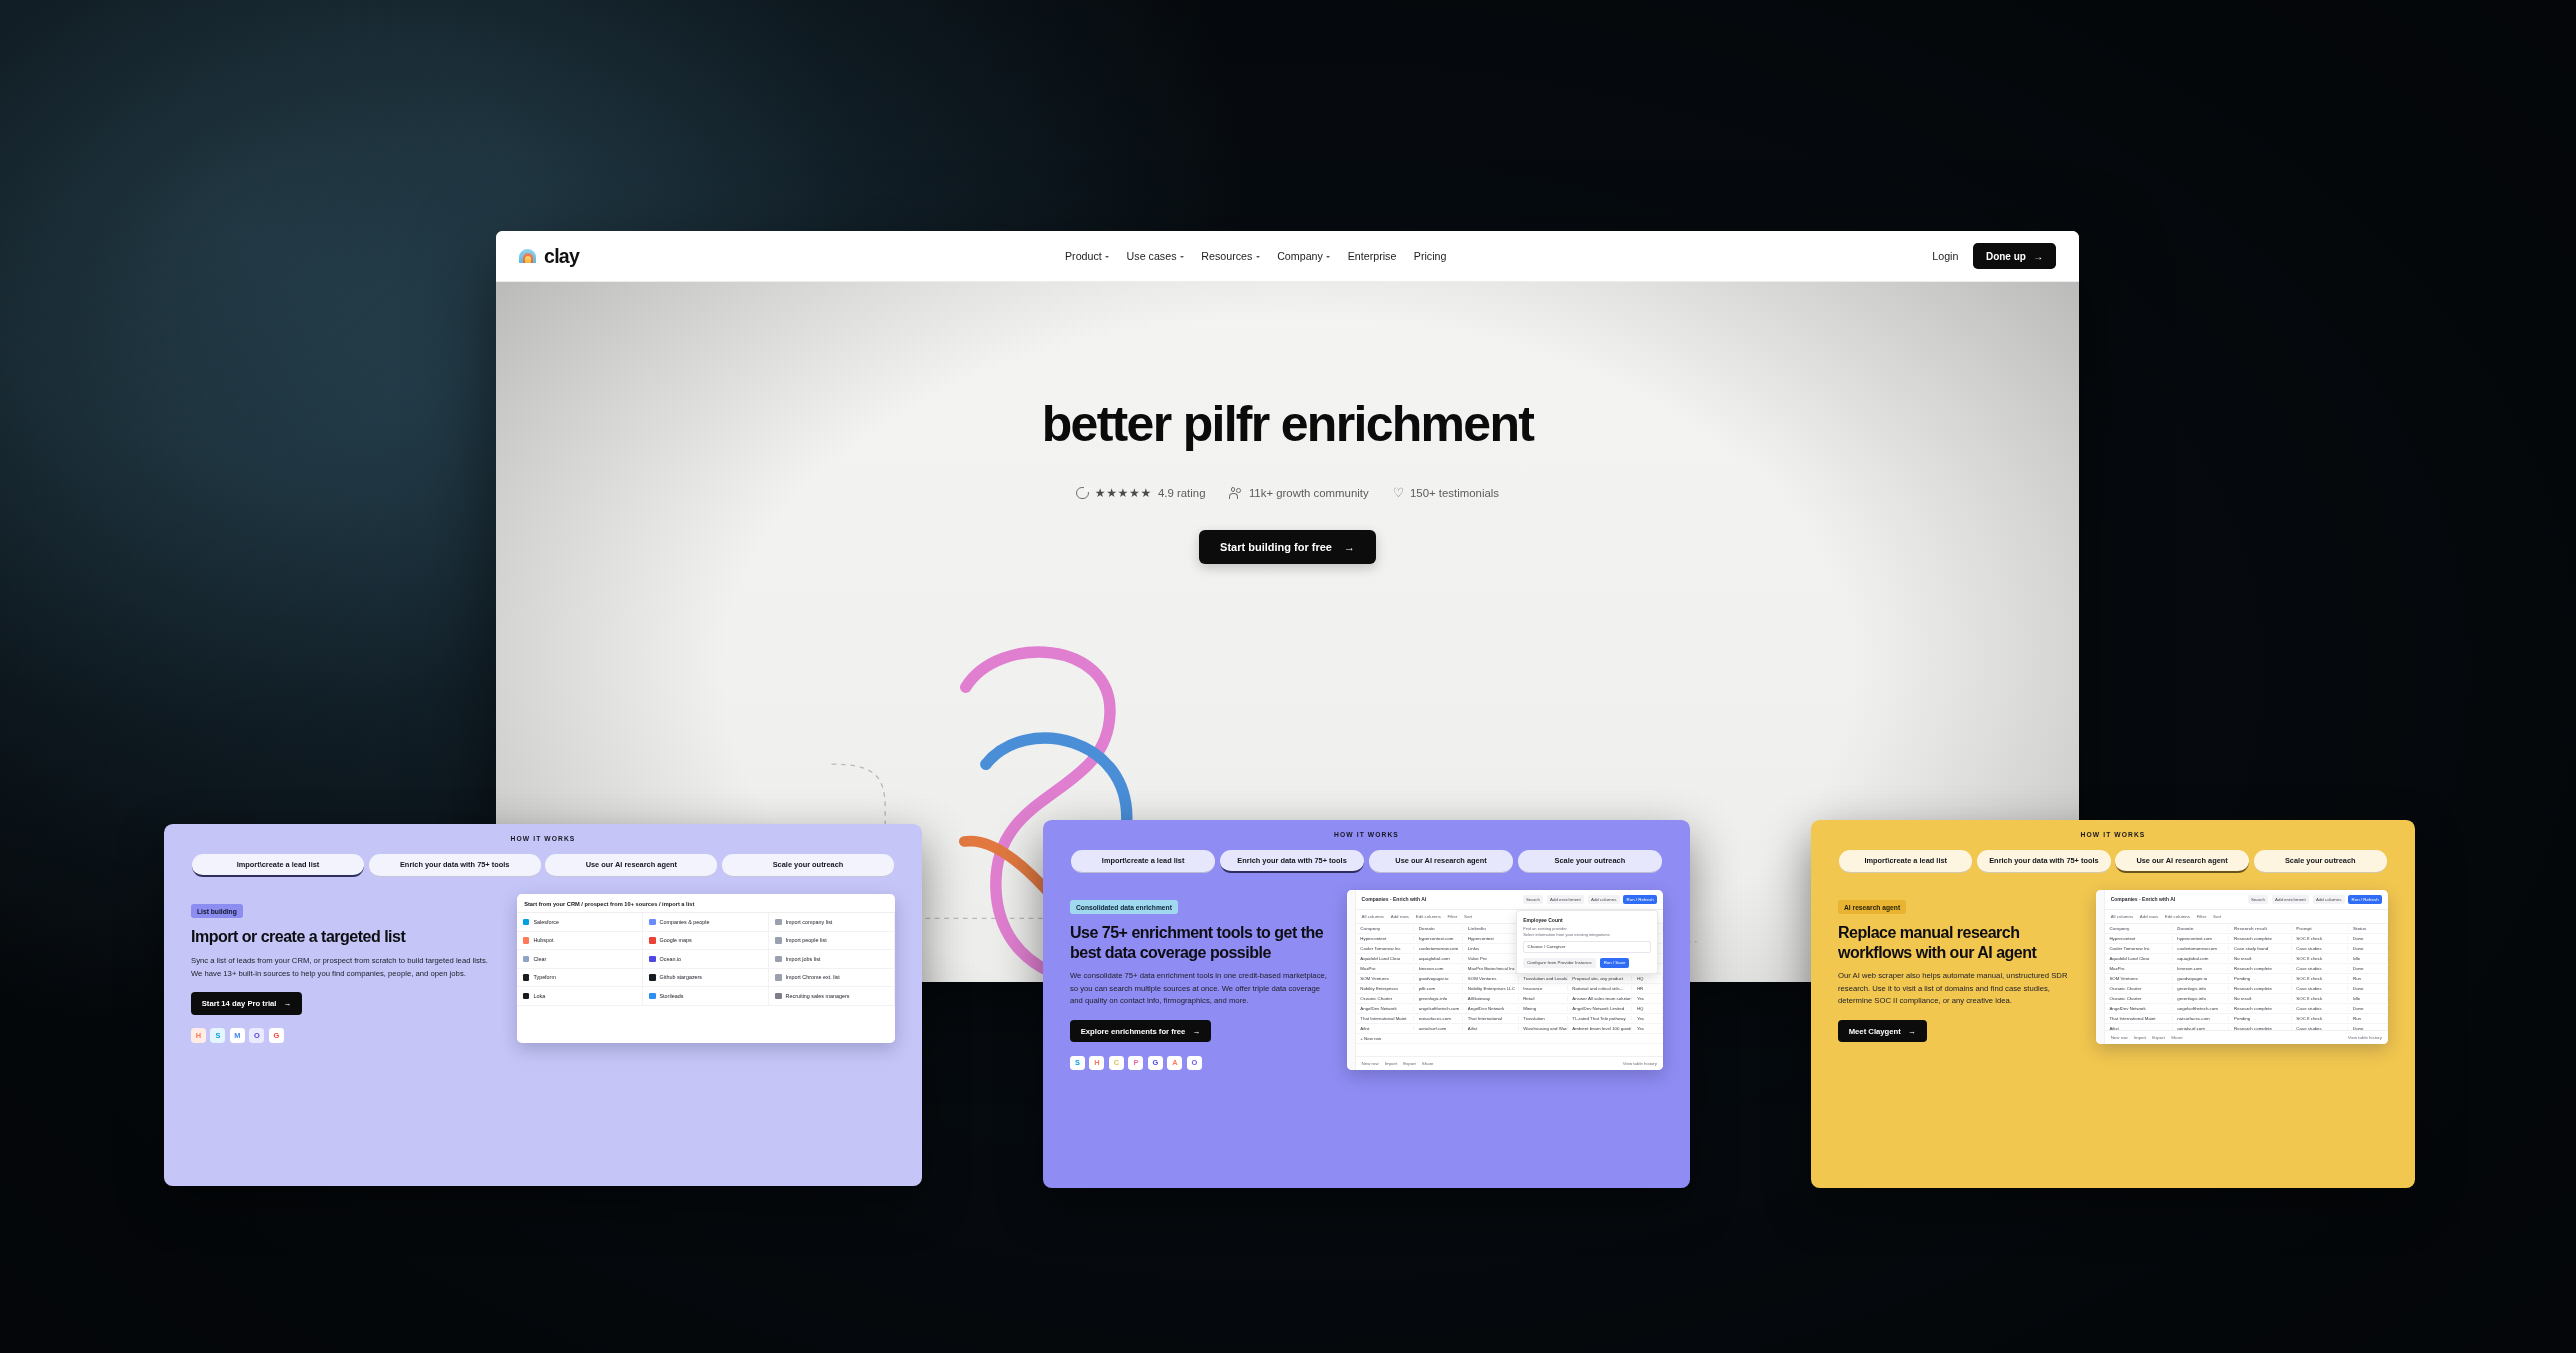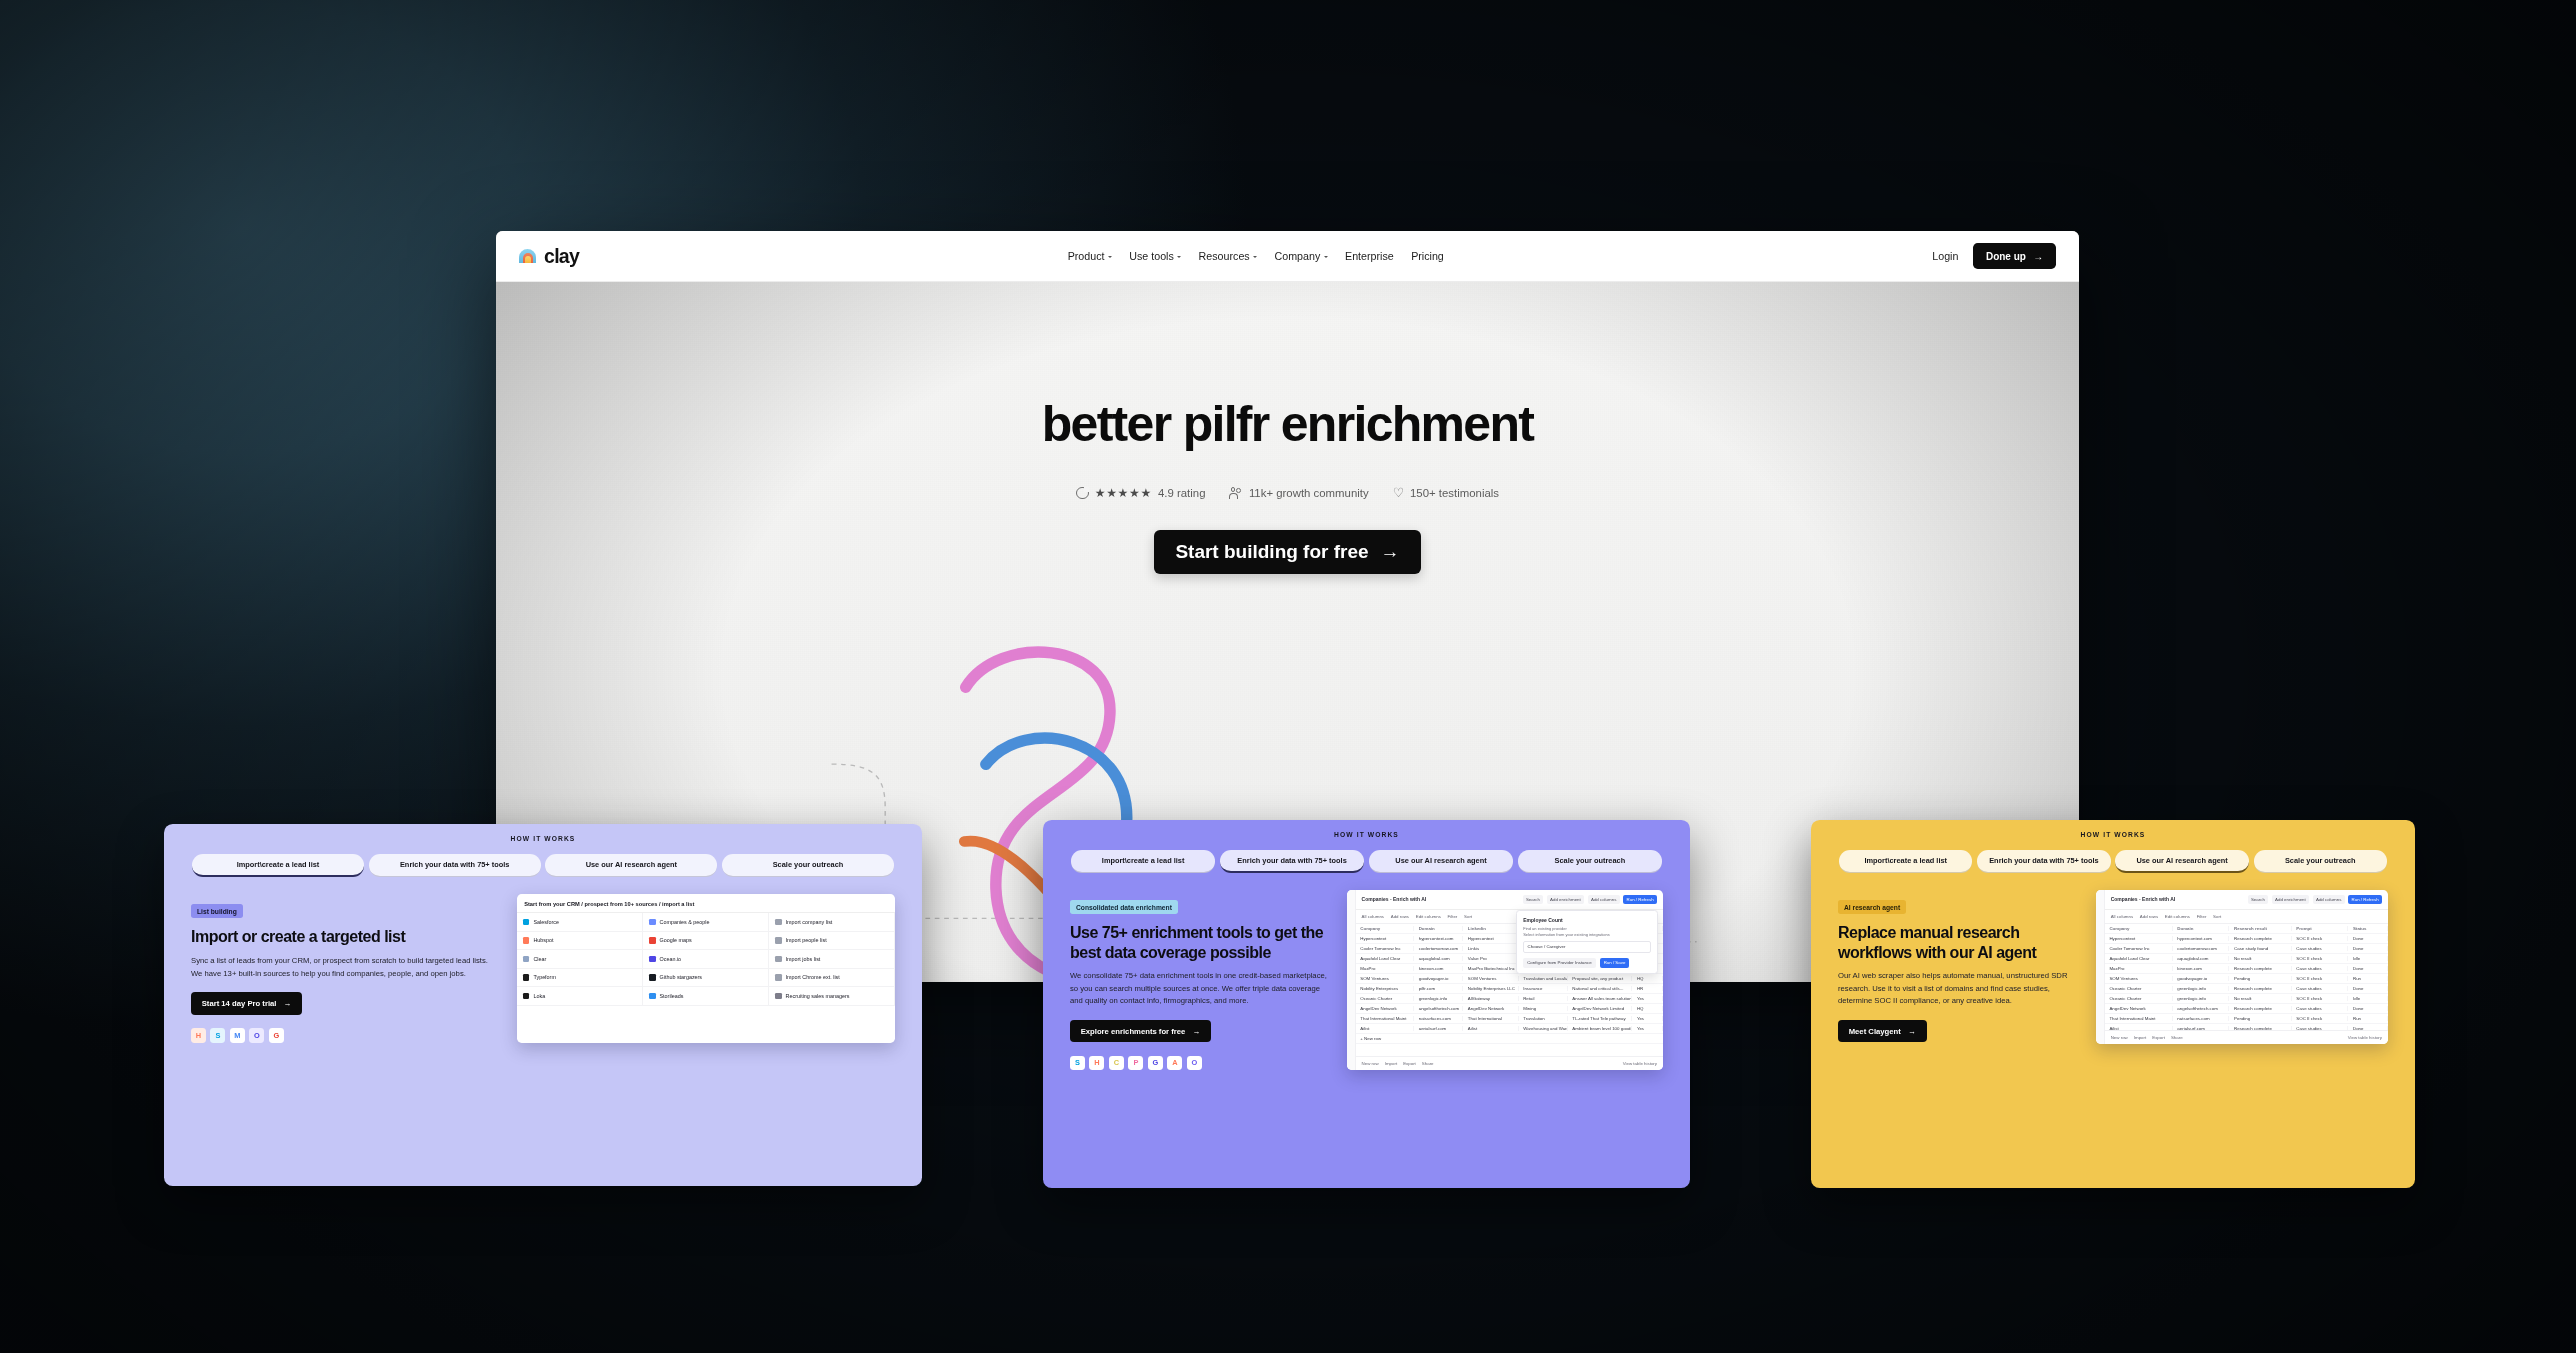--- a/index.html
+++ b/index.html
@@ -89,21 +89,21 @@
   .ppl { width:13.4px;height:11.4px;position:relative; }
   .ppl i { position:absolute; border:1.5px solid #6e6e6e; border-radius:50%; }
   .ppl i:nth-child(1){ width:4.7px;height:4.7px;left:1.3px;top:0; }
   .ppl i:nth-child(2){ width:4.7px;height:4.7px;left:6.7px;top:0.7px; }
   .ppl i:nth-child(3){ width:8.7px;height:6px;left:0;top:5.4px;border-radius:4px 4px 0 0;border-bottom:none; }
   .heart { font-size:12.7px; color:#6e6e6e; line-height:1; }
 
   #cta-hero {
     margin:29.5px auto 0; width:fit-content;
     background:#0c0c0c; color:#fff; border-radius:6px;
-    padding:11.4px 21px; font-size:19px; font-weight:600;
+    padding:11.4px 21px; font-size:11px; font-weight:600;
     display:flex; align-items:center; gap:12px; cursor:pointer;
     box-shadow:0 4px 12px rgba(0,0,0,.2);
   }
 
   
   .dash { position:absolute; z-index:3; pointer-events:none; }
 
   
   .pill {
     position:absolute; z-index:7;
@@ -259,21 +259,21 @@
       </span>
       <span class="brand-word">clay</span>
     </div>
 
     <div id="nav-links">
       <div class="nav-item">
         <span>Product</span>
         <i class="caret"></i>
       </div>
       <div class="nav-item">
-        <span>Use tools</span>
+        <span>Use cases</span>
         <i class="caret"></i>
       </div>
       <div class="nav-item">
         <span>Resources</span>
         <i class="caret"></i>
       </div>
       <div class="nav-item">
         <span>Company</span>
         <i class="caret"></i>
       </div>

